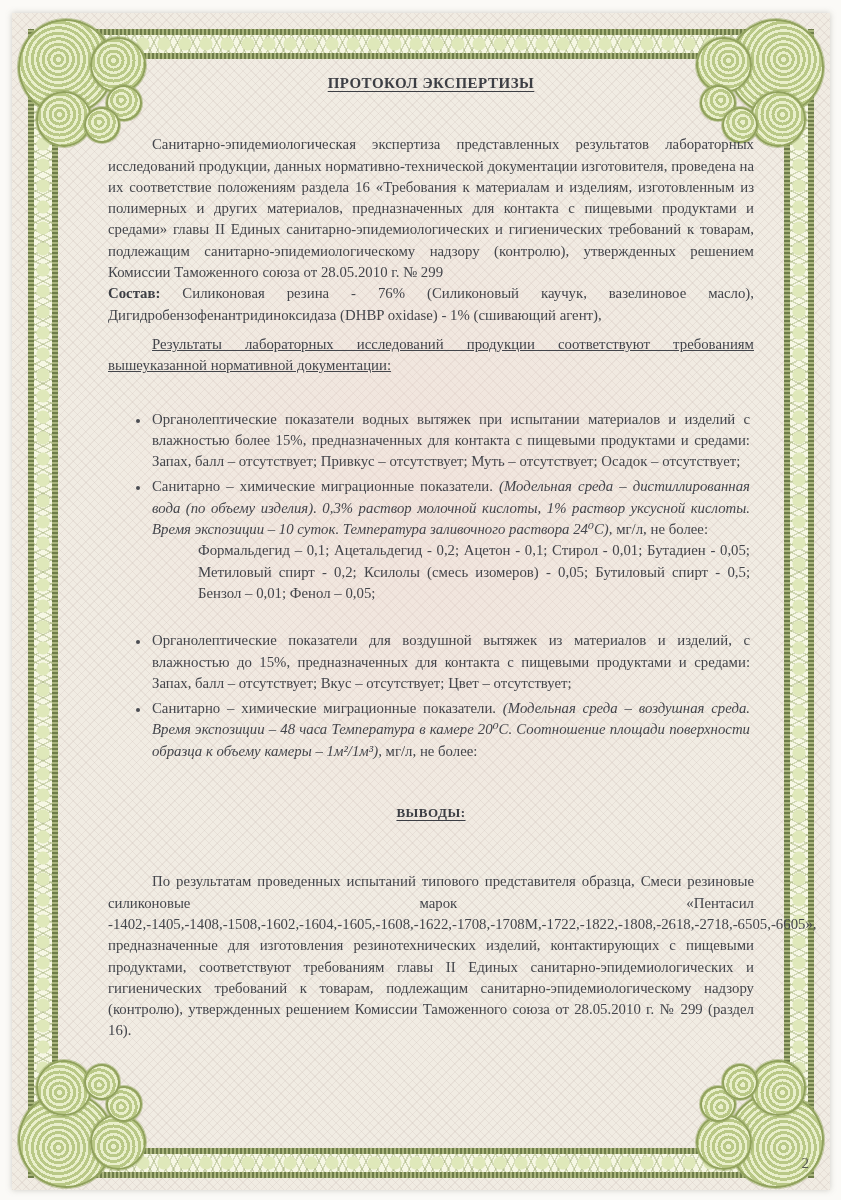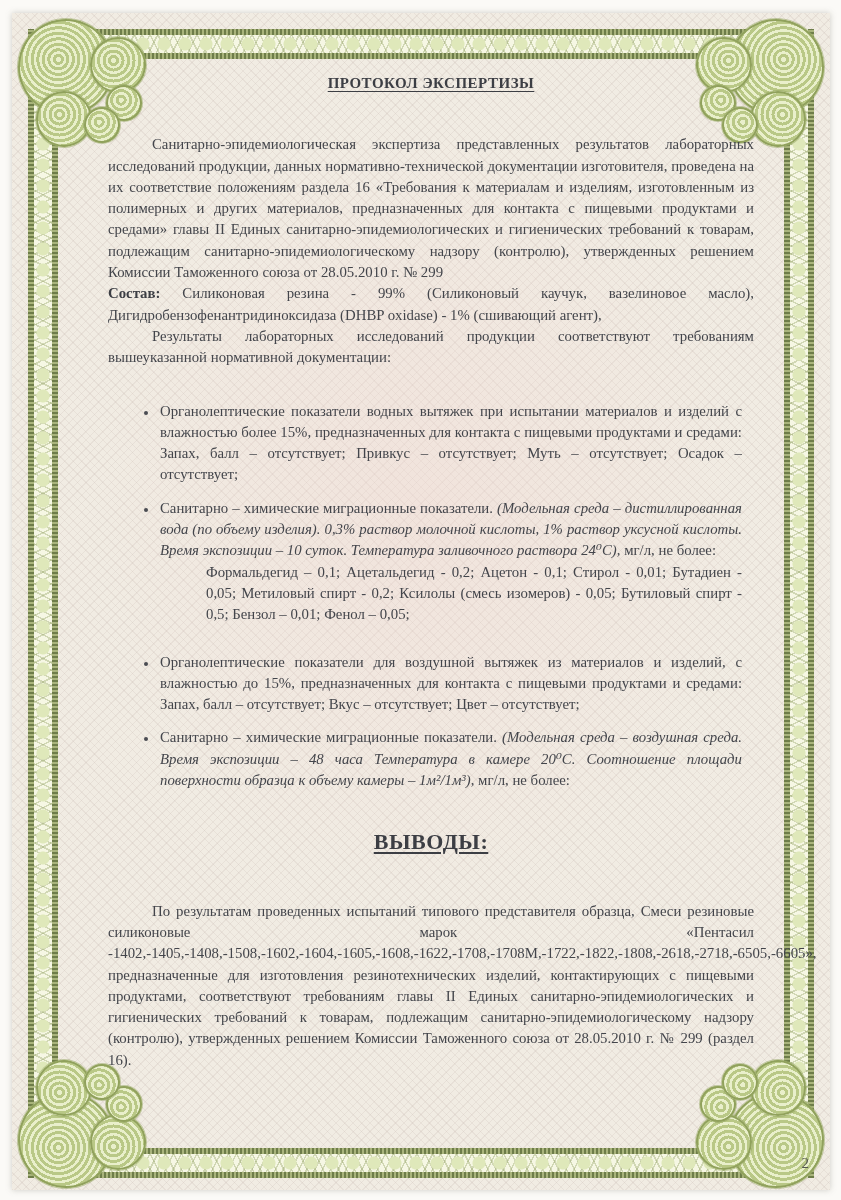--- a/index.html
+++ b/index.html
@@ -74,29 +74,29 @@
     color:#43454b;font-size:14.8px;line-height:21.3px;text-align:justify;
   }
   .doc-title{
     text-align:center;font-weight:bold;font-size:15px;letter-spacing:0.5px;
     text-decoration:underline;text-underline-offset:3px;color:#3c3e44;
     margin:14px 0 40px 0;
   }
   p{margin:0;}
   .indent{text-indent:44px;}
   .comp b{font-weight:bold;color:#3c3e44;margin-top:44px;}
-  .results{margin-top:0;}
+  .results{margin-top:8px;text-decoration:underline;}
   ul.findings{margin:32px 0 0 0;padding:0 0 0 38px;list-style:disc;}
-  ul.findings li{margin:12px;padding-left:2px;color:#43454b;}
+  ul.findings li{margin:4px;padding-left:2px;color:#43454b;}
   ul.findings li::marker{color:#4a4c52;font-size:12px;}
   .gap-above{margin-top:26px !important;}
   em{font-style:italic;}
   .chem{margin-left:46px;text-align:justify;}
   .conclusions-h{
-    text-align:center;font-weight:bold;font-size:22px;letter-spacing:0.5px;
+    text-align:center;font-weight:bold;font-size:13px;letter-spacing:0.5px;
     text-decoration:underline;text-underline-offset:3px;color:#3c3e44;
     margin:40px 0 48px 0;
   }
   .page-num{
     position:absolute;right:32px;bottom:28px;z-index:4;
     font-size:15px;color:#55584f;
   }
 </style>
 </head>
 <body>
@@ -134,21 +134,21 @@
     <div class="blob c3"></div>
     <div class="blob c4"></div>
     <div class="blob c5"></div>
   </div>
 
   <div class="content">
     <div class="doc-title">ПРОТОКОЛ ЭКСПЕРТИЗЫ</div>
 
     <p class="indent">Санитарно-эпидемиологическая экспертиза представленных результатов лабораторных исследований продукции, данных нормативно-технической документации изготовителя, проведена на их соответствие положениям раздела 16 «Требования к материалам и изделиям, изготовленным из полимерных и других материалов, предназначенных для контакта с пищевыми продуктами и средами» главы II Единых санитарно-эпидемиологических и гигиенических требований к товарам, подлежащим санитарно-эпидемиологическому надзору (контролю), утвержденных решением Комиссии Таможенного союза от 28.05.2010 г. № 299</p>
 
-    <p class="comp"><b>Состав:</b><span> Силиконовая резина - 99% (Силиконовый каучук, вазелиновое масло), Дигидробензофенантридиноксидаза (DHBP oxidase) - 1% (сшивающий агент),</span></p>
+    <p class="comp"><b>Состав:</b><span> Силиконовая резина - 76% (Силиконовый каучук, вазелиновое масло), Дигидробензофенантридиноксидаза (DHBP oxidase) - 1% (сшивающий агент),</span></p>
 
     <p class="indent results">Результаты лабораторных исследований продукции соответствуют требованиям вышеуказанной нормативной документации:</p>
 
     <ul class="findings">
       <li><span>Органолептические показатели водных вытяжек при испытании материалов и изделий с влажностью более 15%, предназначенных для контакта с пищевыми продуктами и средами: Запах, балл – отсутствует; Привкус – отсутствует; Муть – отсутствует; Осадок – отсутствует;</span></li>
 
       <li><span>Санитарно – химические миграционные показатели. </span><em>(Модельная среда – дистиллированная вода (по объему изделия). 0,3% раствор молочной кислоты, 1% раствор уксусной кислоты. Время экспозиции – 10 суток. Температура заливочного раствора 24⁰С),</em><span> мг/л, не более:</span>
         <div class="chem">Формальдегид – 0,1; Ацетальдегид - 0,2; Ацетон - 0,1; Стирол - 0,01; Бутадиен - 0,05; Метиловый спирт - 0,2; Ксилолы (смесь изомеров) - 0,05; Бутиловый спирт - 0,5; Бензол – 0,01; Фенол – 0,05;</div>
       </li>
 

